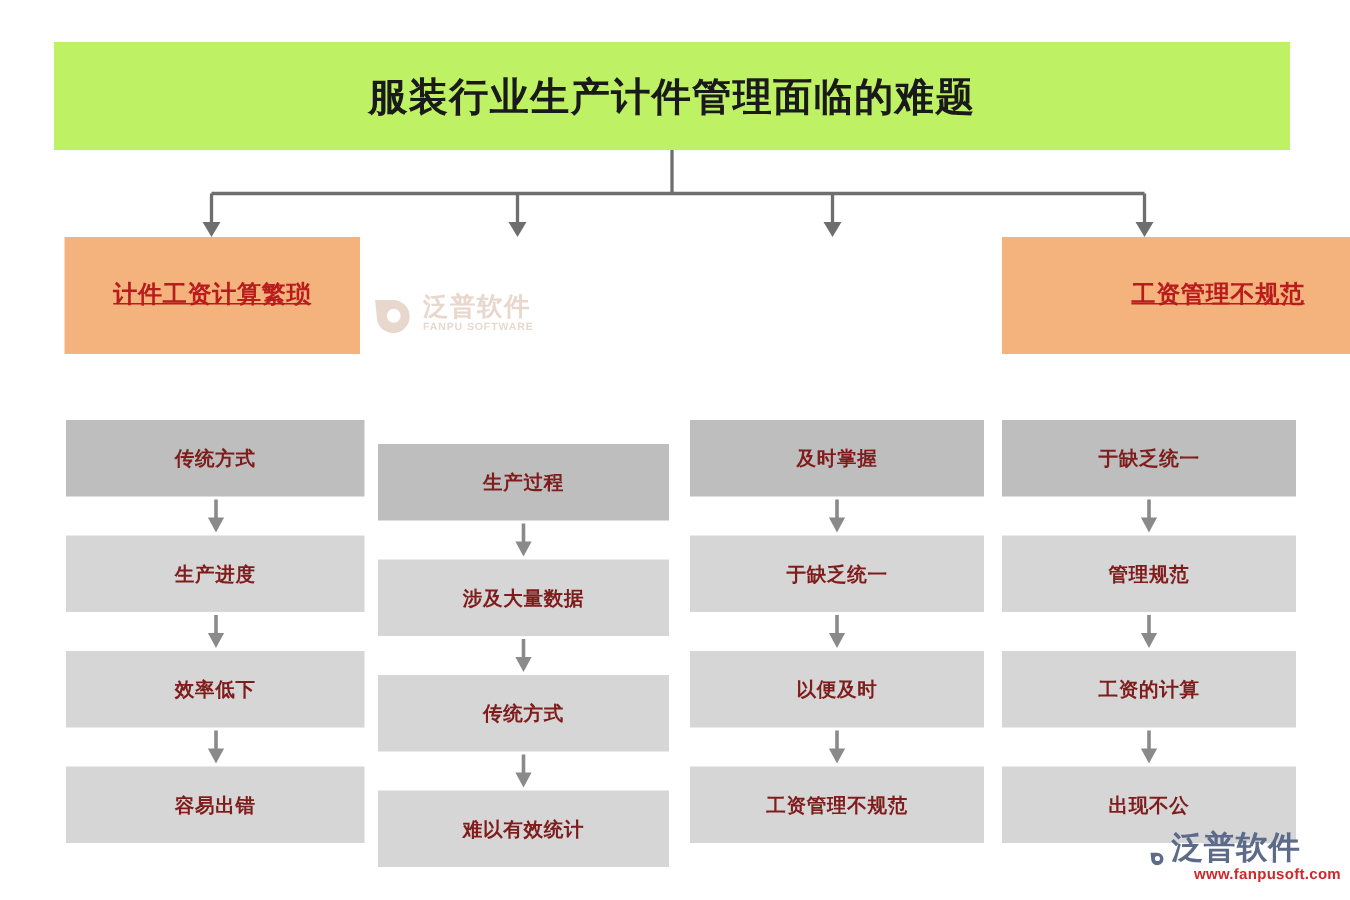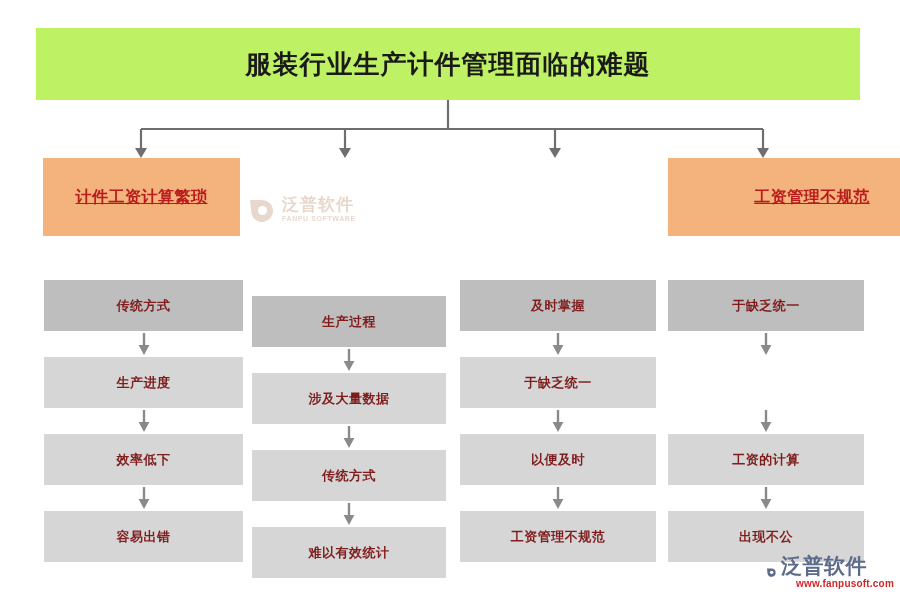--- a/index.html
+++ b/index.html
@@ -328,20 +328,23 @@
     </div>
 
     <div class="col col-3">
       <div class="step head step-0">
         <span class="step-label">于缺乏统一</span>
       </div>
       <svg class="col-arrow arr-0" viewBox="0 0 14 26">
         <line x1="7" y1="2" x2="7" y2="16" stroke="#8a8a8a" stroke-width="2.4"></line>
         <polygon points="7,24 1.6,14 12.4,14" fill="#8a8a8a"></polygon>
       </svg>
+      <div class="step step-1">
+        <span class="step-label">管理规范</span>
+      </div>
       <svg class="col-arrow arr-1" viewBox="0 0 14 26">
         <line x1="7" y1="2" x2="7" y2="16" stroke="#8a8a8a" stroke-width="2.4"></line>
         <polygon points="7,24 1.6,14 12.4,14" fill="#8a8a8a"></polygon>
       </svg>
       <div class="step step-2">
         <span class="step-label">工资的计算</span>
       </div>
       <svg class="col-arrow arr-2" viewBox="0 0 14 26">
         <line x1="7" y1="2" x2="7" y2="16" stroke="#8a8a8a" stroke-width="2.4"></line>
         <polygon points="7,24 1.6,14 12.4,14" fill="#8a8a8a"></polygon>

